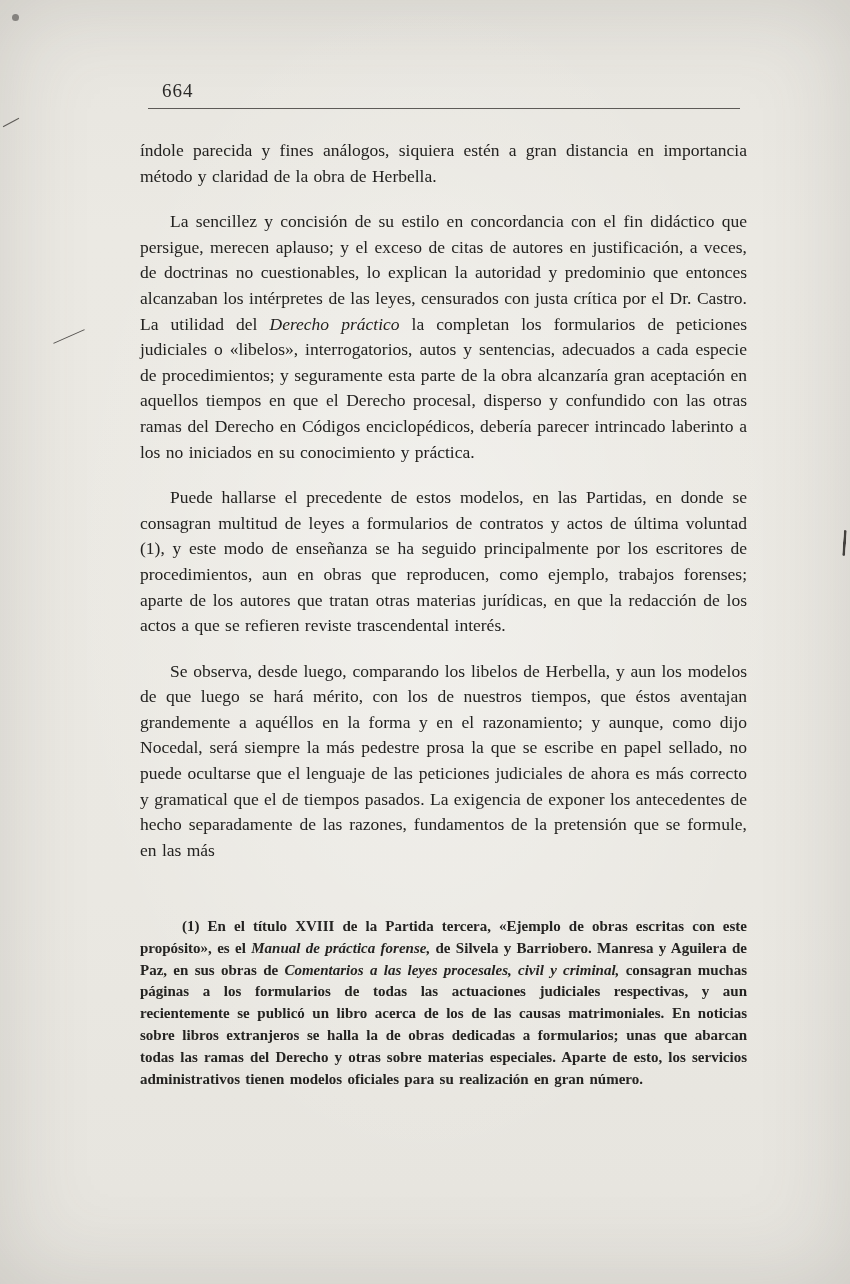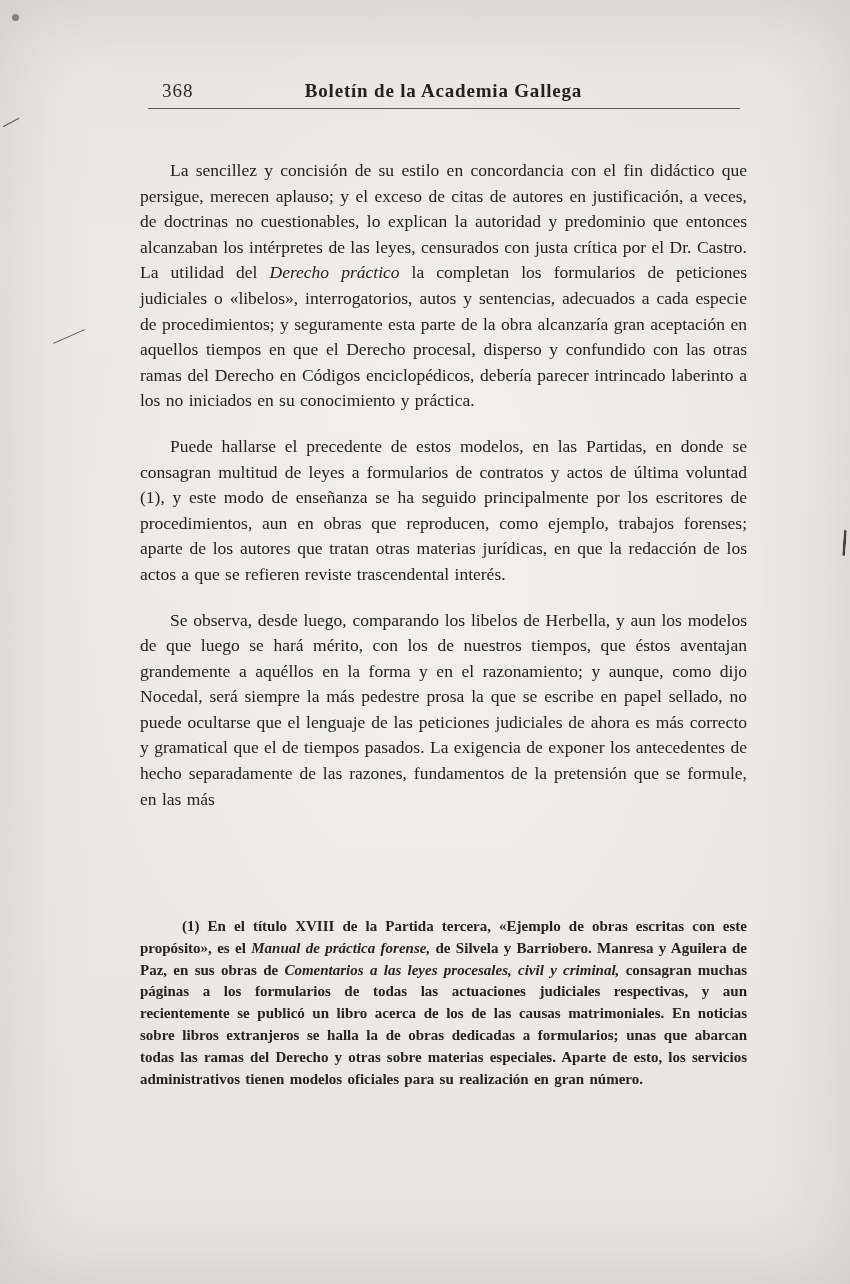--- a/index.html
+++ b/index.html
@@ -118,27 +118,27 @@
     top: 14px; left: 12px; width: 7px; height: 7px;
     background: rgba(50,48,45,0.5); border-radius: 50%;
   }
 </style>
 </head>
 <body>
 
 <div class="page">
 
   <div class="header">
-    <span class="page-number">368</span>
-    <span class="journal-title">Boletín de la Academia Gallega</span>
+    <span class="page-number">664</span>
   </div>
 
   <div class="header-rule"></div>
 
   <div class="text-block body-text" id="body-text">
+      <p class="para"><span>índole parecida y fines análogos, siquiera estén a gran distancia en importancia método y claridad de la obra de Herbella.</span></p>
       <p class="para indent"><span>La sencillez y concisión de su estilo en concordancia con el fin didáctico que persigue, merecen aplauso; y el exceso de citas de autores en justificación, a veces, de doctrinas no cuestionables, lo explican la autoridad y predominio que entonces alcanzaban los intérpretes de las leyes, censurados con justa crítica por el Dr. Castro.  La utilidad del </span><em>Derecho práctico</em><span> la completan los formularios de peticiones judiciales o «libelos», interrogatorios, autos y sentencias, adecuados a cada especie de procedimientos; y seguramente esta parte de la obra alcanzaría gran aceptación en aquellos tiempos en que el Derecho procesal, disperso y confundido con las otras ramas del Derecho en Códigos enciclopédicos, debería parecer intrincado laberinto a los no iniciados en su conocimiento y práctica.</span></p>
       <p class="para indent"><span>Puede hallarse el precedente de estos modelos, en las Partidas, en donde se consagran multitud de leyes a formularios de contratos y actos de última voluntad (1), y este modo de enseñanza se ha seguido principalmente por los escritores de procedimientos, aun en obras que reproducen, como ejemplo, trabajos forenses; aparte de los autores que tratan otras materias jurídicas, en que la redacción de los actos a que se refieren reviste trascendental interés.</span></p>
       <p class="para indent"><span>Se observa, desde luego, comparando los libelos de Herbella, y aun los modelos de que luego se hará mérito, con los de nuestros tiempos, que éstos aventajan grandemente a aquéllos en la forma y en el razonamiento; y aunque, como dijo Nocedal, será siempre la más pedestre prosa la que se escribe en papel sellado, no puede ocultarse que el lenguaje de las peticiones judiciales de ahora es más correcto y gramatical que el de tiempos pasados.  La exigencia de exponer los antecedentes de hecho separadamente de las razones, fundamentos de la pretensión que se formule, en las más</span></p>
     </div>
 
   <div class="text-block footnote">
     <p class="footnote-text" id="footnote-text"><span>(1)  En el título XVIII de la Partida tercera, «Ejemplo de obras escritas con este propósito», es el </span><em>Manual de práctica forense,</em><span> de Silvela y Barriobero. Manresa y Aguilera de Paz, en sus obras de </span><em>Comentarios a las leyes procesales, civil y criminal,</em><span> consagran muchas páginas a los formularios de todas las actuaciones judiciales respectivas, y aun recientemente se publicó un libro acerca de los de las causas matrimoniales. En noticias sobre libros extranjeros se halla la de obras dedicadas a formularios; unas que abarcan todas las ramas del Derecho y otras sobre materias especiales. Aparte de esto, los servicios administrativos tienen modelos oficiales para su realización en gran número.</span></p>
   </div>
 
   <div class="scan-mark mark-slash-1"></div>

